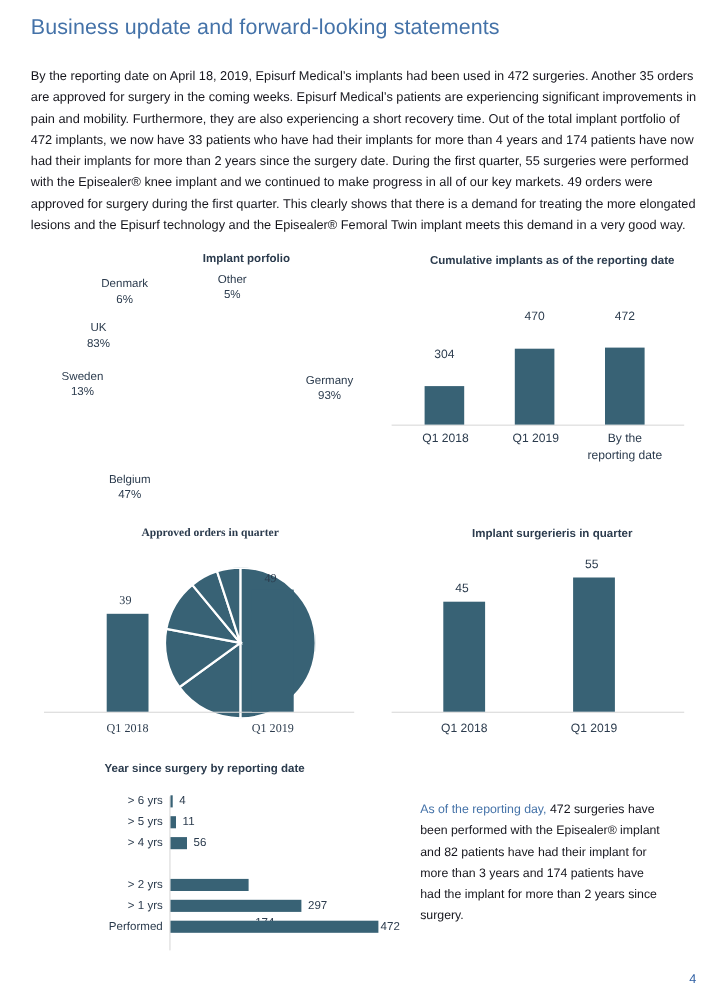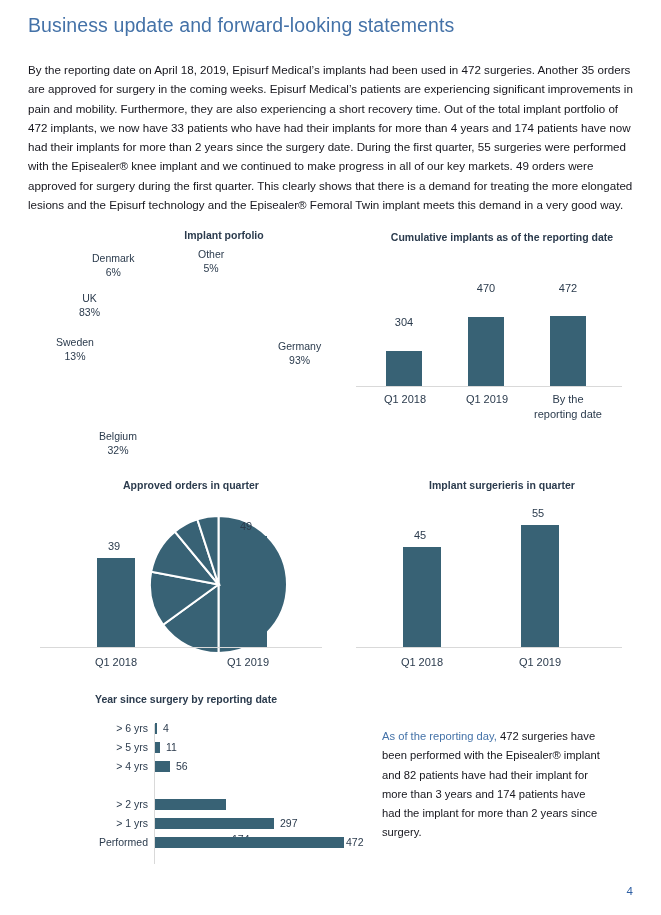--- a/index.html
+++ b/index.html
@@ -100,21 +100,21 @@
     line-height: 15px;
   }
 
   
   #cumulative-block { left: 352px; top: 228px; width: 300px; height: 250px; }
   #cumulative-block .chart-title {
     position: absolute; left: 20px; top: 2px; width: 260px;
   }
 
   
-  #orders-block { left: 26px; top: 475px; width: 330px; height: 205px; }
+  #orders-block { left: 26px; top: 475px; width: 330px; height: 205px; font-family: Liberation Serif, serif; }
   #orders-block .chart-title {
     position: absolute; left: 0px; top: 3px; width: 330px;
   }
 
   
   #surgeries-block { left: 352px; top: 475px; width: 300px; height: 205px; }
   #surgeries-block .chart-title {
     position: absolute; left: 0px; top: 3px; width: 300px;
   }
 
@@ -215,21 +215,21 @@
     <span class="pl-pct">83%</span>
   </div>
 
   <div class="pie-label" style="left:30px; top:108px;">
     <span>Sweden</span>
     <span class="pl-pct">13%</span>
   </div>
 
   <div class="pie-label" style="left:73px; top:202px;">
     <span>Belgium</span>
-    <span class="pl-pct">32%</span>
+    <span class="pl-pct">47%</span>
   </div>
 
   <div class="pie-label" style="left:252px; top:112px;">
     <span>Germany</span>
     <span class="pl-pct">93%</span>
   </div>
 </div>
 
 <div class="chart-block" id="cumulative-block">
   <div class="chart-title">Cumulative implants as of the reporting date</div>

